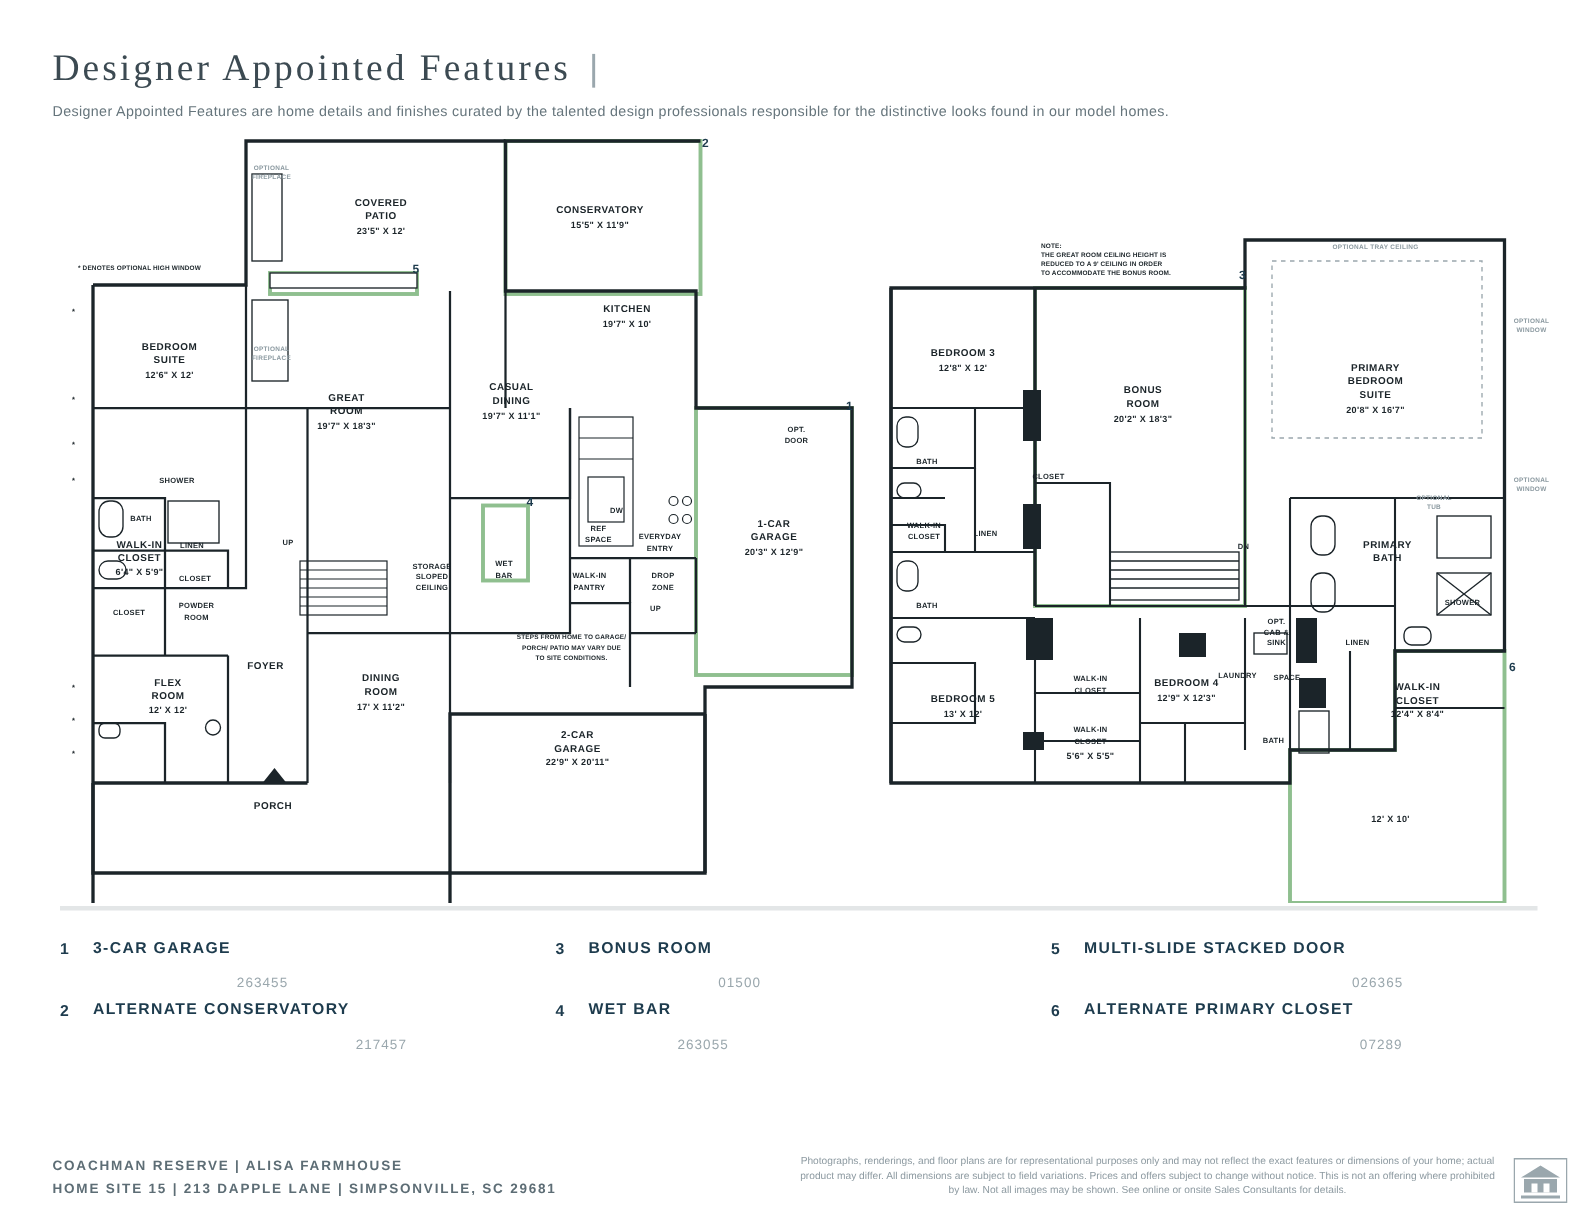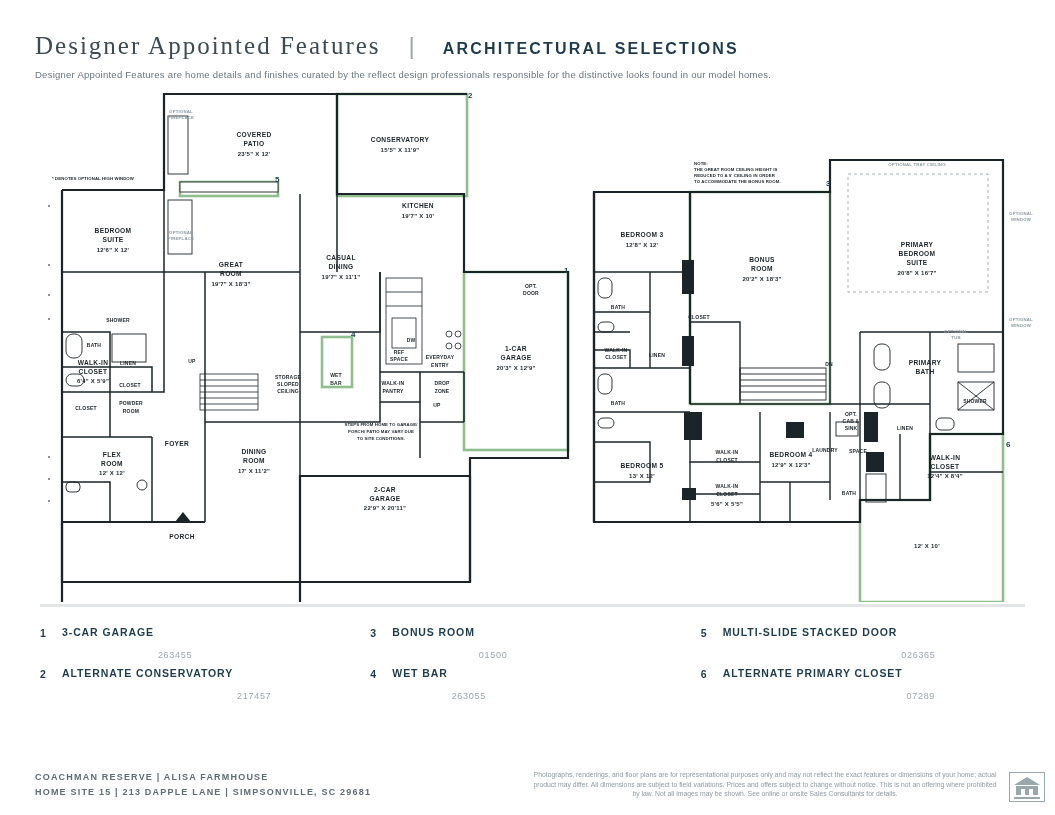--- a/index.html
+++ b/index.html
@@ -8,21 +8,21 @@
     width:1055px; height:815px;
     background:#ffffff;
     font-family:"Liberation Sans", sans-serif;
     color:#2e3a3f;
     position:relative;
     overflow:hidden;
   }
 
   
   .header { position:absolute; left:35px; top:32px; width:990px; }
-  .title-row { display:flex; align-items:baseline; gap:26px; }
+  .title-row { display:flex; align-items:baseline; gap:10px; }
   .title-main {
     font-family:"Liberation Serif", serif;
     font-size:25px;
     letter-spacing:2.0px;
     color:#3c4a52;
     white-space:nowrap;
   }
   .title-sep { color:#9aa7ad; font-size:24px; font-weight:300; margin:0 2px; }
   .title-sub {
     font-size:16px;
@@ -103,23 +103,22 @@
   .optlbl { font-size:4.3px; font-weight:700; fill:#8c9aa1; letter-spacing:0.2px; }
   .callout { font-size:8px; font-weight:700; fill:#1d3b4d; }
 </style>
 </head>
 <body>
 
 <div class="header">
   <div class="title-row">
     <span class="title-main">Designer Appointed Features</span>
     <span class="title-sep">|</span>
-    <span class="title-sub">ARCHITECTURAL SELECTIONS</span>
   </div>
-  <div class="subtitle">Designer Appointed Features are home details and finishes curated by the reflect design professionals responsible for the distinctive looks found in our model homes.</div>
+  <div class="subtitle">Designer Appointed Features are home details and finishes curated by the talented design professionals responsible for the distinctive looks found in our model homes.</div>
 </div>
 
 <div class="plan-canvas">
 <svg width="1055" height="520" viewBox="0 0 1055 520" xmlns="http://www.w3.org/2000/svg">
 
   <g>
 
     <g stroke="#8fbf8f" stroke-width="2.6" fill="none">
       <rect x="337" y="12" width="130" height="102"></rect>
       <rect x="464" y="190" width="104" height="178"></rect>

